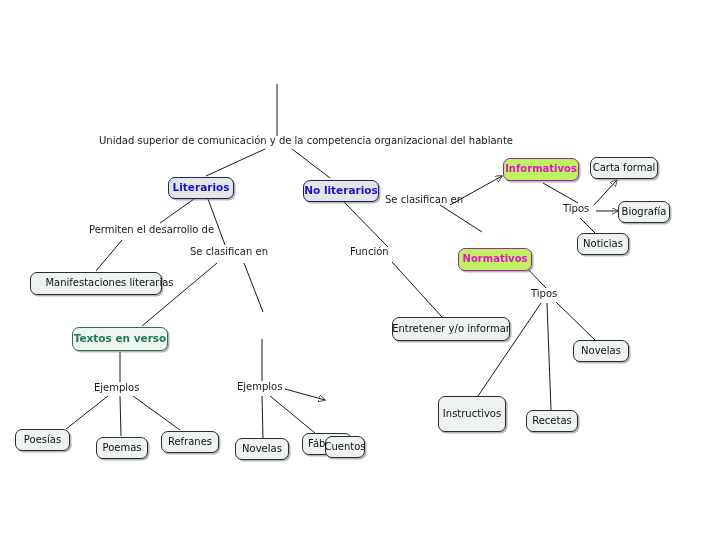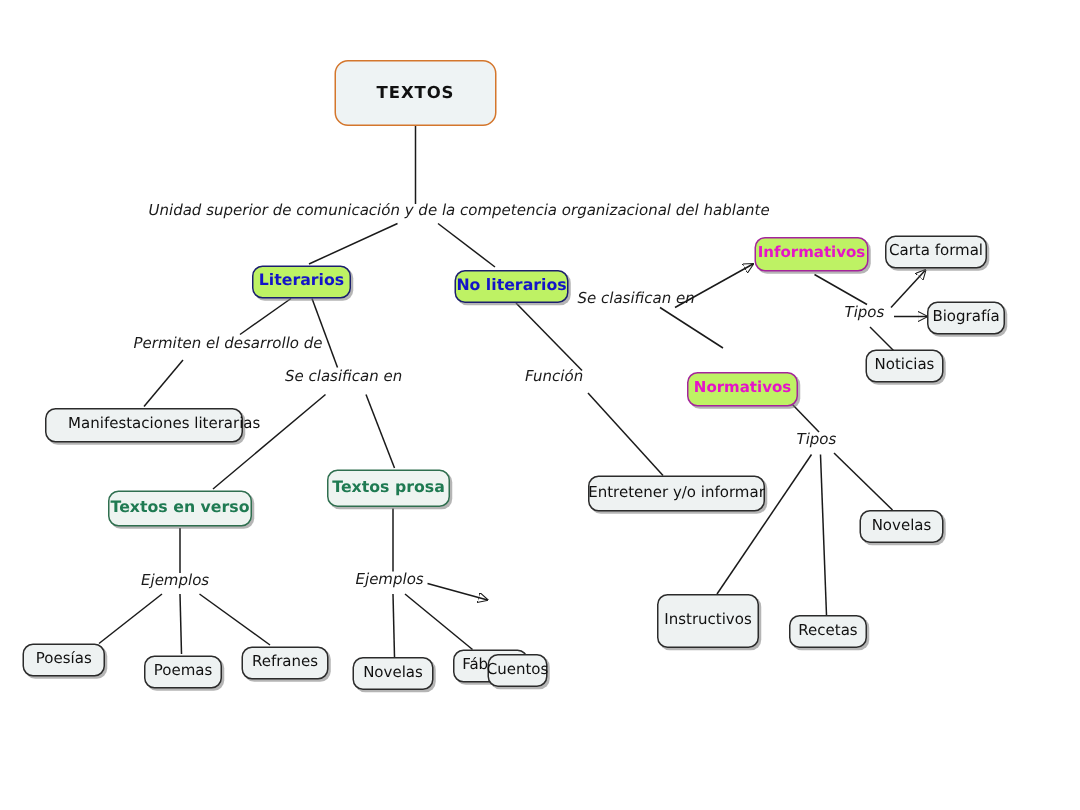--- a/index.html
+++ b/index.html
@@ -47,21 +47,21 @@
     border: 1.3px solid #d4762c;
     background: #eef3f4;
     font-weight: bold;
     font-size: 11px;
     letter-spacing: 0.6px;
     border-radius: 9px;
     box-shadow: none;
   }
   .node.blue {
     border: 1.3px solid #1b1f6e;
-    background: #bef264;
+    background: #e5e5e5;
     color: #1414c8;
     font-weight: bold;
     font-size: 10.5px;
   }
   .node.green {
     border: 1.3px solid #2f6f4f;
     background: #eef4f1;
     color: #1f7a52;
     font-weight: bold;
     font-size: 10.5px;
@@ -76,21 +76,20 @@
   .node.plain {
     font-weight: normal;
   }
   .edge-label {
     position: absolute;
     font-size: 10px;
     color: #1a1a1a;
     white-space: nowrap;
     background: transparent;
     line-height: 1;
-    font-style: italic;
   }
   svg line, svg path {
     stroke: #1a1a1a;
     stroke-width: 1;
     fill: none;
   }
 </style>
 </head>
 <body>
 
@@ -153,21 +152,20 @@
 
     <line x1="262" y1="339" x2="262" y2="381"></line>
 
     <line x1="262" y1="396" x2="263" y2="438"></line>
 
     <line x1="270" y1="396" x2="315" y2="433"></line>
 
     <line x1="285" y1="389" x2="325" y2="400" marker-end="url(#arrow)"></line>
   </svg>
 
-  <div class="node root" style="left:223px; top:40px; width:108px; height:44px;">TEXTOS</div>
 
   <div class="edge-label" style="left:99px; top:136px;">Unidad superior de comunicación y de la competencia organizacional del hablante</div>
 
   <div class="node blue" style="left:168px; top:177px; width:66px; height:22px;">Literarios</div>
 
   <div class="edge-label" style="left:89px; top:225px;">Permiten el desarrollo de</div>
 
   <div class="node plain" style="left:30px; top:272px; width:132px; height:23px;padding-left:32px;">Manifestaciones literarias</div>
 
   <div class="edge-label" style="left:190px; top:247px;">Se clasifican en</div>
@@ -175,21 +173,20 @@
   <div class="node green" style="left:72px; top:327px; width:96px; height:24px;">Textos en verso</div>
 
   <div class="edge-label" style="left:94px; top:383px;">Ejemplos</div>
 
   <div class="node plain" style="left:15px; top:429px; width:55px; height:22px;">Poesías</div>
 
   <div class="node plain" style="left:96px; top:437px; width:52px; height:22px;">Poemas</div>
 
   <div class="node plain" style="left:161px; top:431px; width:58px; height:22px;">Refranes</div>
 
-  <div class="node green" style="left:218px; top:313px; width:82px; height:25px;">Textos prosa</div>
 
   <div class="edge-label" style="left:237px; top:382px;">Ejemplos</div>
 
   <div class="node plain" style="left:235px; top:438px; width:54px; height:22px;">Novelas</div>
 
   <div class="node plain" style="left:302px; top:433px; width:50px; height:22px;">Fábulas</div>
 
   <div class="node plain" style="left:325px; top:397px; width:40px; height:22px;margin-top:39px;">Cuentos</div>
 
   <div class="node blue" style="left:303px; top:180px; width:76px; height:22px;">No literarios</div>

